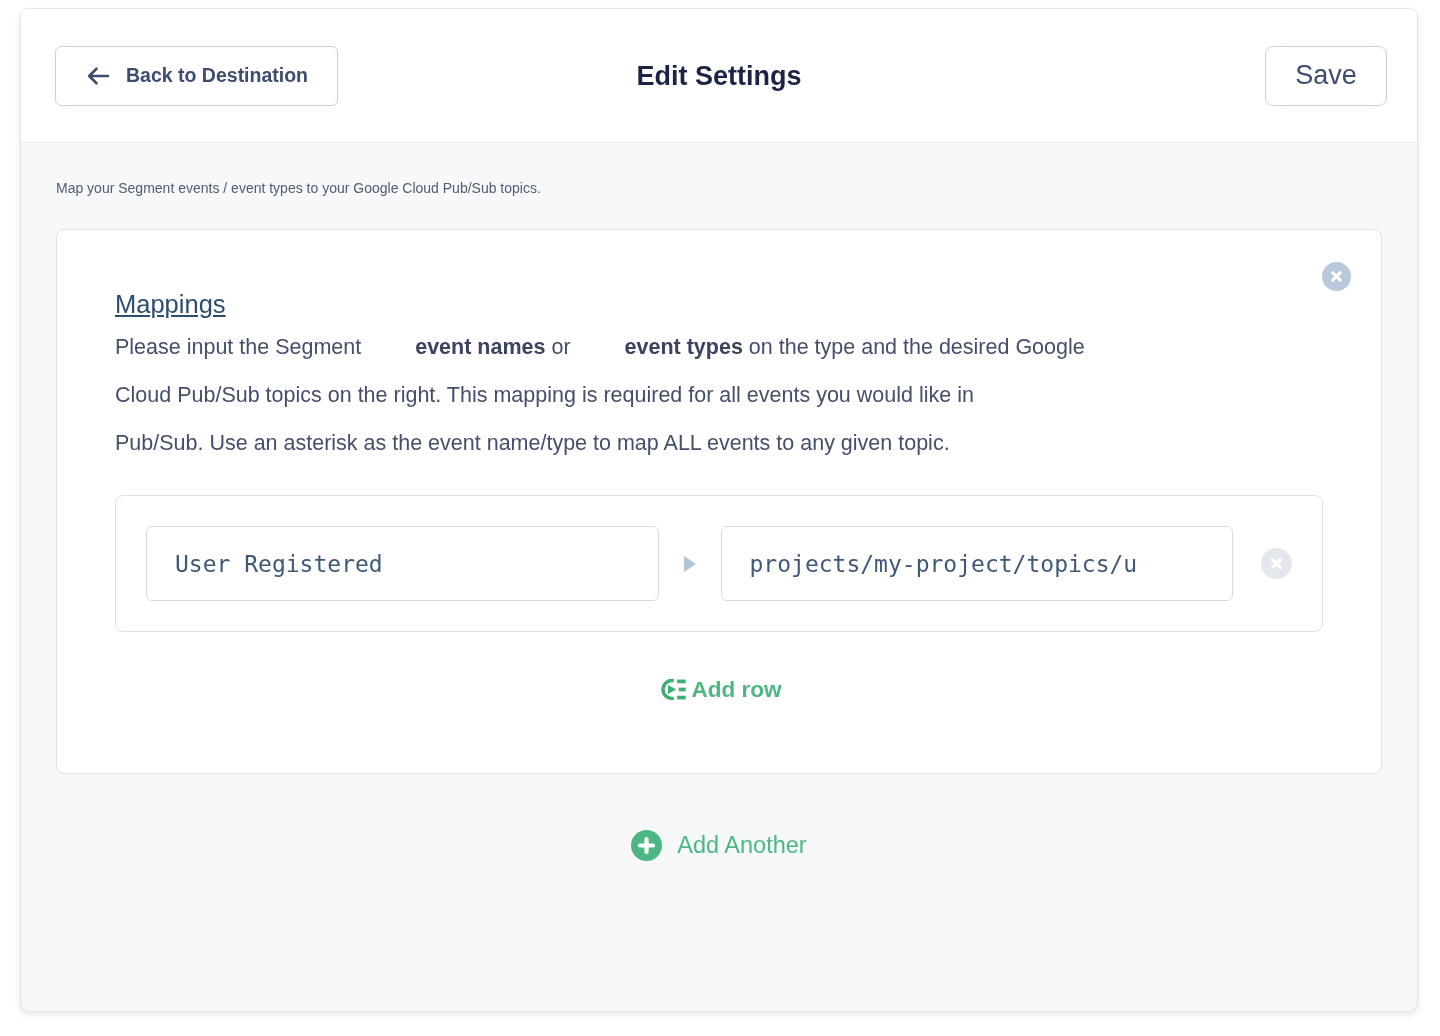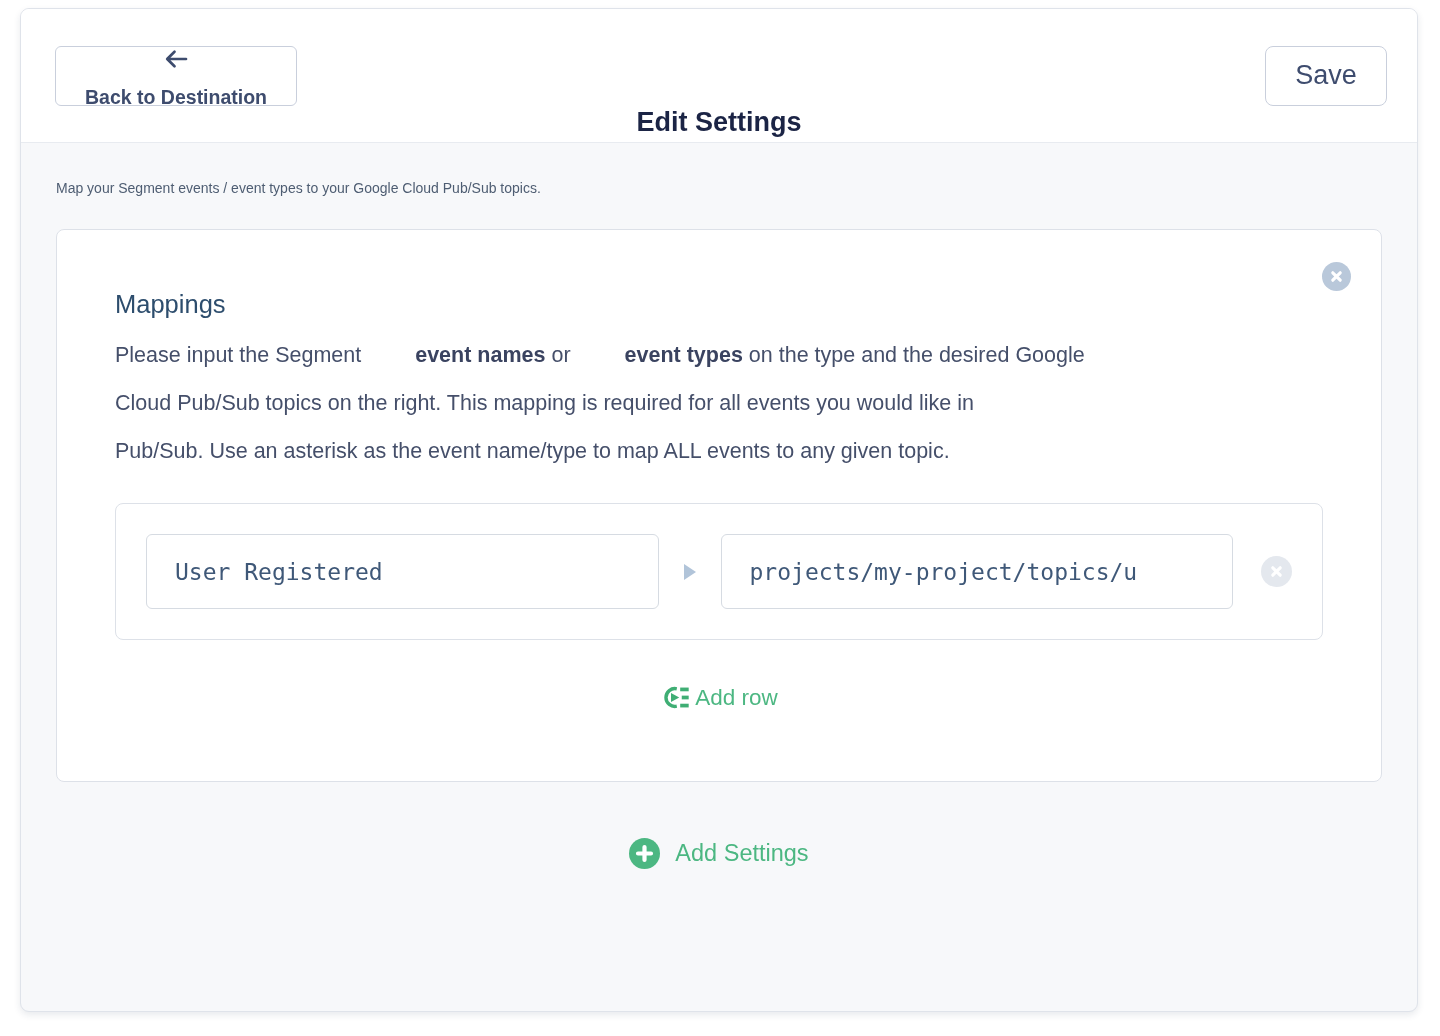--- a/index.html
+++ b/index.html
@@ -37,30 +37,28 @@
   .back-btn {
     display: flex; align-items: center; gap: 15px;
     height: 60px; padding: 0 29px;
     background: #ffffff;
     border: 1px solid #c9cfdc;
     border-radius: 6px;
     color: #3e4c6e;
     font-family: "Liberation Sans", sans-serif;
     font-size: 19.5px; font-weight: 600;
     cursor: pointer;
-    flex-direction: column;
   }
   .page-title {
     position: absolute;
     left: 50%; top: 50%;
     transform: translate(-50%, -50%);
     font-size: 27px; font-weight: 700;
     color: #1b2445;
     white-space: nowrap;
-    margin-top: 46px;
   }
   .save-btn {
     margin-left: auto;
     width: 122px; height: 60px;
     background: #ffffff;
     border: 1px solid #c9cfdc;
     border-radius: 8px;
     color: #3e4c6e;
     font-family: "Liberation Sans", sans-serif;
     font-size: 27px; font-weight: 500;
@@ -87,24 +85,25 @@
     position: absolute;
     top: 32px; right: 30px;
     width: 29px; height: 29px;
     border-radius: 50%;
     background: #b9c8da;
     border: none; padding: 0;
     display: flex; align-items: center; justify-content: center;
     cursor: pointer;
   }
   .mappings-title {
-    margin: 0 0 12px 0;
+    margin: 0 0 4px 0;
     font-size: 25.5px;
     font-weight: 500;
     color: #2d4d6d;
+    text-decoration: underline;
   }
   .mappings-desc {
     margin: 0;
     font-size: 21.5px;
     line-height: 48px;
     color: #454f6a;
     max-width: 1190px;
   }
   .mappings-desc b { font-weight: 700; color: #3a4360; margin-left: 48px; }
   .row-container {
@@ -149,21 +148,21 @@
     cursor: pointer;
   }
   .add-row {
     margin-top: 44px;
     display: flex;
     justify-content: center;
     align-items: center;
     gap: 6px;
     color: #4cb782;
     font-size: 22.5px;
-    font-weight: 400;
+    font-weight: 700;
     cursor: pointer;
     user-select: none;
   }
   .add-another {
     margin-top: 56px;
     display: flex;
     justify-content: center;
     align-items: center;
     gap: 15px;
     color: #4cb782;
@@ -241,17 +240,17 @@
 
     </section>
 
     <div class="add-another">
       <span style="display:flex;">
         <svg width="31" height="31" viewBox="0 0 31 31">
           <circle cx="15.5" cy="15.5" r="15.5" fill="#4cb782"></circle>
           <path d="M15.5 9 V22 M9 15.5 H22" stroke="#ffffff" stroke-width="4.2" stroke-linecap="round"></path>
         </svg>
       </span>
-      <span>Add Settings</span>
+      <span>Add Another</span>
     </div>
 
   </div>
 </div>
 
 </body></html>

